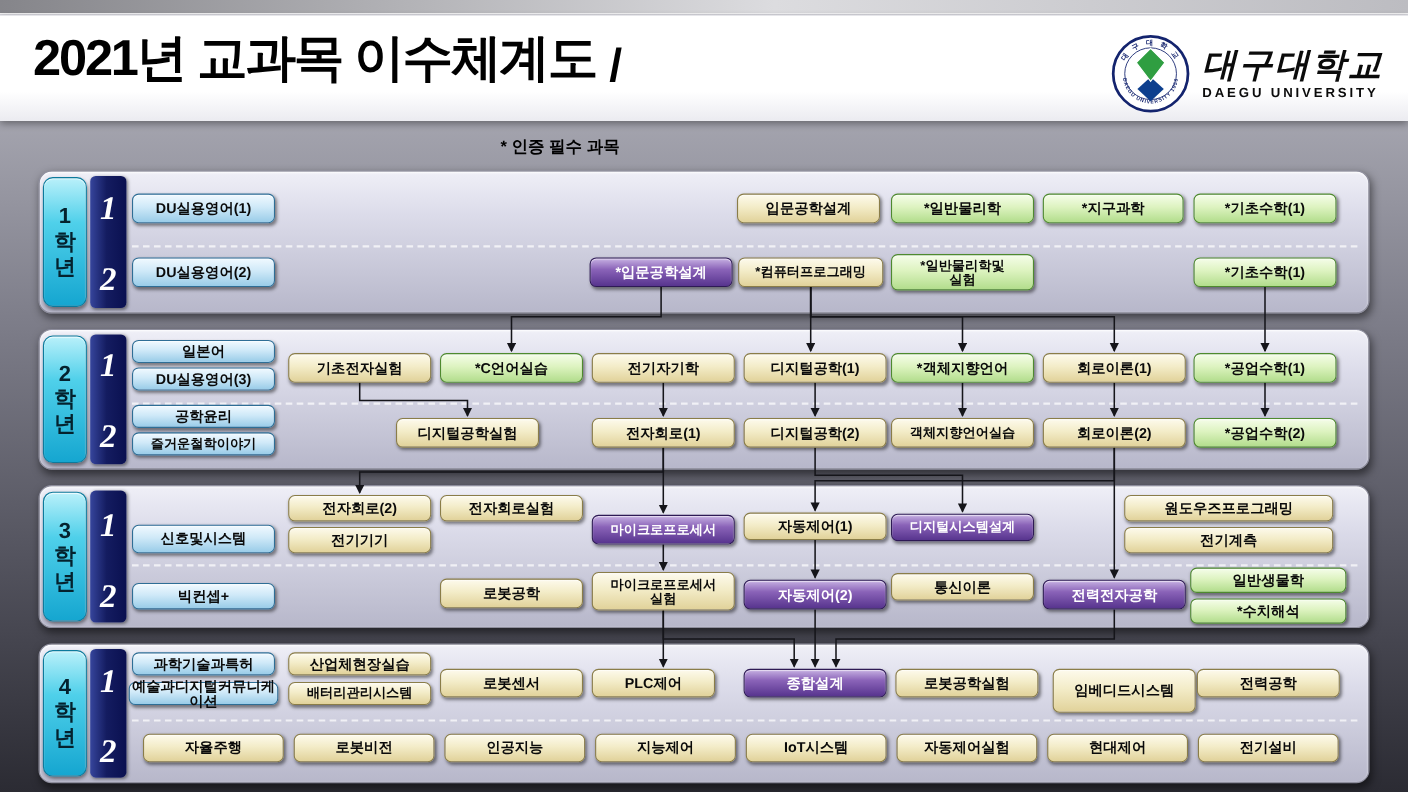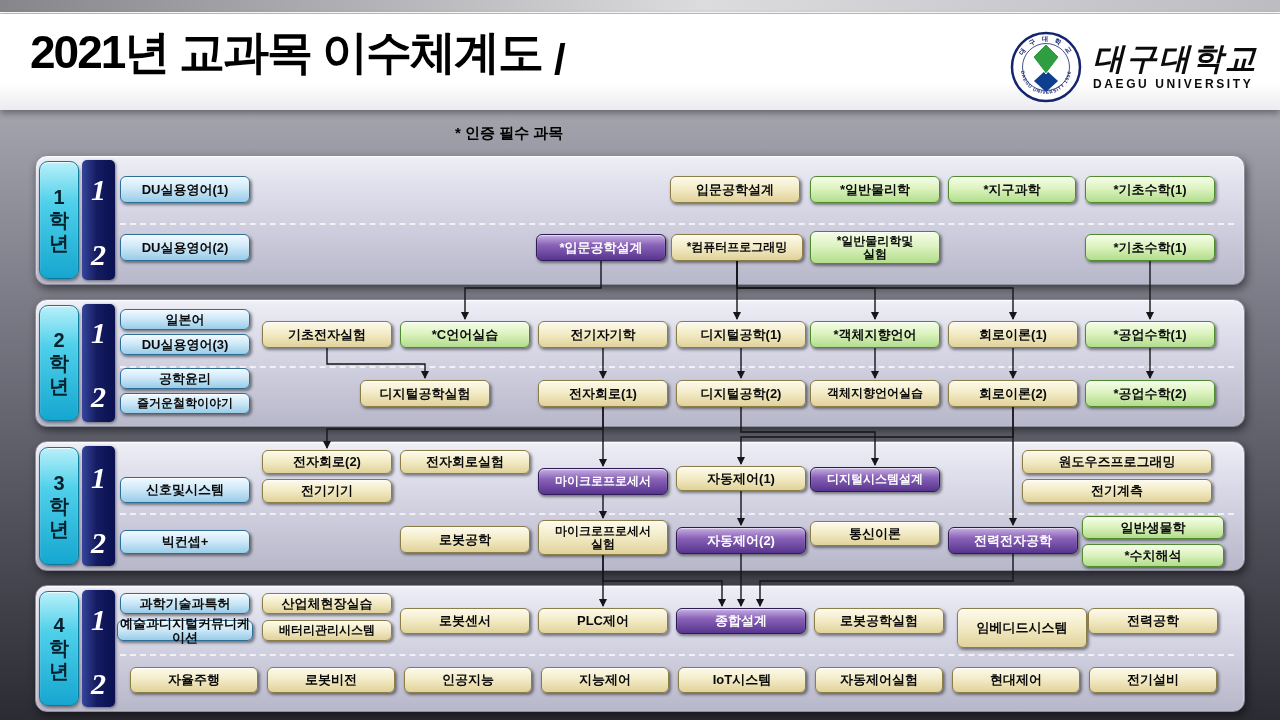--- a/index.html
+++ b/index.html
@@ -221,21 +221,21 @@
       <div class="course design" style="left: 676px; top: 527px; width: 130px; height: 27px;">자동제어(2)</div>
       <div class="course major" style="left: 810px; top: 521px; width: 130px; height: 25px;">통신이론</div>
       <div class="course design" style="left: 948px; top: 527px; width: 130px; height: 27px;">전력전자공학</div>
       <div class="course msc" style="left: 1082px; top: 516px; width: 142px; height: 23px;">일반생물학</div>
       <div class="course msc" style="left: 1082px; top: 544px; width: 142px; height: 23px;">*수치해석</div>
       <div class="course ge" style="left: 120px; top: 593px; width: 130px; height: 21px;">과학기술과특허</div>
       <div class="course ge" style="left: 117px; top: 620px; width: 136px; height: 21px; font-size: 13px;">예술과디지털커뮤니케이션</div>
       <div class="course major" style="left: 262px; top: 593px; width: 130px; height: 21px;">산업체현장실습</div>
       <div class="course major" style="left: 262px; top: 620px; width: 130px; height: 21px; font-size: 12px;">배터리관리시스템</div>
       <div class="course major" style="left: 400px; top: 608px; width: 130px; height: 26px;">로봇센서</div>
-      <div class="course major" style="left: 538px; top: 608px; width: 130px; height: 26px;">PLC제어</div>
+      <div class="course major" style="left: 538px; top: 608px; width: 112px; height: 26px;">PLC제어</div>
       <div class="course design" style="left: 676px; top: 608px; width: 130px; height: 26px;">종합설계</div>
       <div class="course major" style="left: 814px; top: 608px; width: 130px; height: 26px;">로봇공학실험</div>
       <div class="course major" style="left: 957px; top: 608px; width: 130px; height: 40px; font-family: Liberation Serif, serif;">임베디드시스템</div>
       <div class="course major" style="left: 1088px; top: 608px; width: 130px; height: 26px;">전력공학</div>
       <div class="course major" style="left: 130px; top: 667px; width: 128px; height: 26px;">자율주행</div>
       <div class="course major" style="left: 267px; top: 667px; width: 128px; height: 26px;">로봇비전</div>
       <div class="course major" style="left: 404px; top: 667px; width: 128px; height: 26px;">인공지능</div>
       <div class="course major" style="left: 541px; top: 667px; width: 128px; height: 26px;">지능제어</div>
       <div class="course major" style="left: 678px; top: 667px; width: 128px; height: 26px;">IoT시스템</div>
       <div class="course major" style="left: 815px; top: 667px; width: 128px; height: 26px;">자동제어실험</div>

